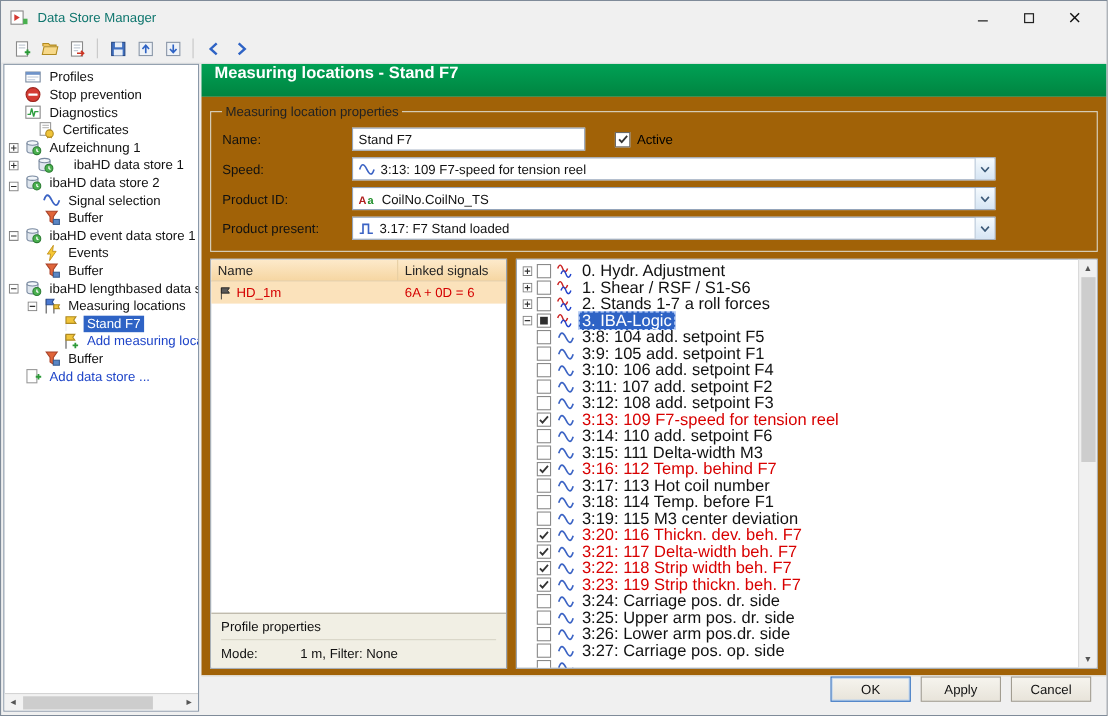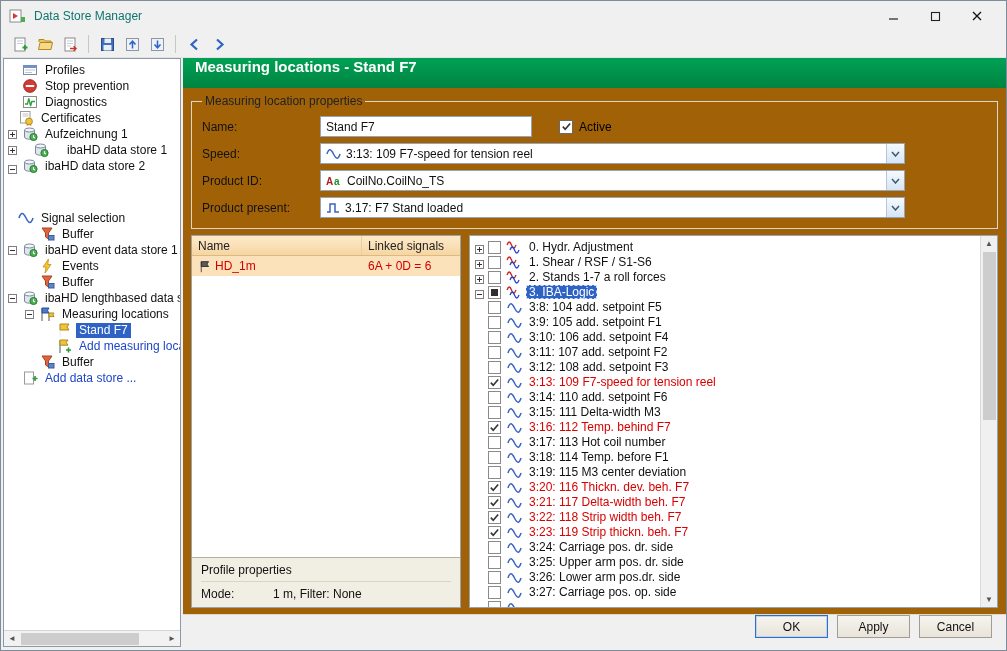--- a/index.html
+++ b/index.html
@@ -62,21 +62,21 @@
   .td{padding:0 6px;display:flex;align-items:center;gap:4px;white-space:nowrap}
   .tfill{flex:1}
   .rowic{display:flex;align-items:center}
   .profile-props{flex:none;border-top:1px solid #b3aea0;background:#f1efe4;padding:5px 9px 6px 9px;font-size:12px;color:#111}
   .pp-title{padding-bottom:4px;border-bottom:1px solid #d8d4c6;margin-bottom:5px}
   .pp-row{display:flex}
   .pp-label{width:72px}
 
   .right-panel{flex:1;border:1px solid #98a3b0;background:#fff;display:flex;overflow:hidden}
   .stree{flex:1;overflow:hidden;padding:3px 0 0 3px}
-  .srow{height:15px;display:flex;align-items:flex-end;font-size:12px;white-space:nowrap}
+  .srow{height:15px;display:flex;align-items:center;font-size:15px;white-space:nowrap}
   .srow .exp{width:9px;height:9px;margin:0 4px 0 2px;flex:none;display:flex}
   .srow .indent{width:15px;flex:none}
   .srow .cb{width:13px;height:13px;border:1px solid #8a8a8a;background:#fff;margin-right:4px;flex:none;display:flex;align-items:center;justify-content:center}
   .indet{width:7px;height:7px;background:#2f2f2f}
   .srow .sicon{width:18px;flex:none;display:flex;justify-content:center;align-items:center;margin-right:3px}
   .srow .slbl{padding:0 3px;color:#111}
   .srow .slbl.red{color:#d80000}
   .srow .slbl.gsel{background:#2e63c5;color:#fff;outline:1px dashed #cfe0ff;outline-offset:-1px}
 
   .vscroll{width:17px;background:#f0f0f0;border-left:1px solid #dadada;display:flex;flex-direction:column;align-items:center;flex:none}
@@ -205,21 +205,21 @@
           <div class="trow" style="padding-left: 4px;">
             <div class="spacer"></div>
             <div class="ticon">
               <svg width="16" height="16" viewBox="0 0 16 16">
                 <rect x="1.5" y="2.5" width="13" height="11" fill="#fff" stroke="#8a8a8a"></rect>
                 <polyline points="3,10 5.5,10 6.8,4.5 8.6,12 9.8,7.5 13,7.5" fill="none" stroke="#2e9e3f" stroke-width="1.3"></polyline>
               </svg>
             </div>
             <div class="lbl">Diagnostics</div>
           </div>
-          <div class="trow" style="padding-left: 0;">
+          <div class="trow" style="padding-left: 16px;">
             <div class="spacer"></div>
             <div class="ticon">
               <svg width="16" height="16" viewBox="0 0 16 16">
                 <rect x="2.5" y="1.5" width="9.5" height="11.5" fill="#fff" stroke="#9a9a9a"></rect>
                 <line x1="4.5" y1="4" x2="10.5" y2="4" stroke="#c0c0c0"></line>
                 <line x1="4.5" y1="6" x2="10.5" y2="6" stroke="#c0c0c0"></line>
                 <circle cx="11" cy="11.5" r="3.4" fill="#f0c43a" stroke="#b08a20"></circle>
                 <path d="M9.8 13.8 L9 15.8 M12.2 13.8 L13 15.8" stroke="#b08a20"></path>
               </svg>
             </div>
@@ -271,21 +271,21 @@
             <div class="ticon">
               <svg width="16" height="16" viewBox="0 0 16 16">
                 <path d="M2.5 4 v7 c0 1.4 2.5 2.2 5 2.2 s5 -0.8 5 -2.2 v-7" fill="#dfe6ee" stroke="#7a8aa0"></path>
                 <ellipse cx="7.5" cy="4" rx="5" ry="2" fill="#f2f6fa" stroke="#7a8aa0"></ellipse>
                 <circle cx="11.5" cy="11" r="3.6" fill="#49b04f" stroke="#2c7c33"></circle>
                 <path d="M11.5 9.2 v1.9 l1.4 0.9" stroke="#fff" fill="none" stroke-width="1.1"></path>
               </svg>
             </div>
             <div class="lbl">ibaHD data store 2</div>
           </div>
-          <div class="trow" style=" margin-top: 36px;">
+          <div class="trow" style="padding-left: 21px;">
             <div class="spacer"></div>
             <div class="ticon">
               <svg width="16" height="16" viewBox="0 0 16 16">
                 <path d="M1 8 C3 2,5 2,8 8 S13 14,15 8" fill="none" stroke="#3b63c4" stroke-width="1.6"></path>
               </svg>
             </div>
             <div class="lbl">Signal selection</div>
           </div>
           <div class="trow" style="padding-left: 21px;">
             <div class="spacer"></div>

